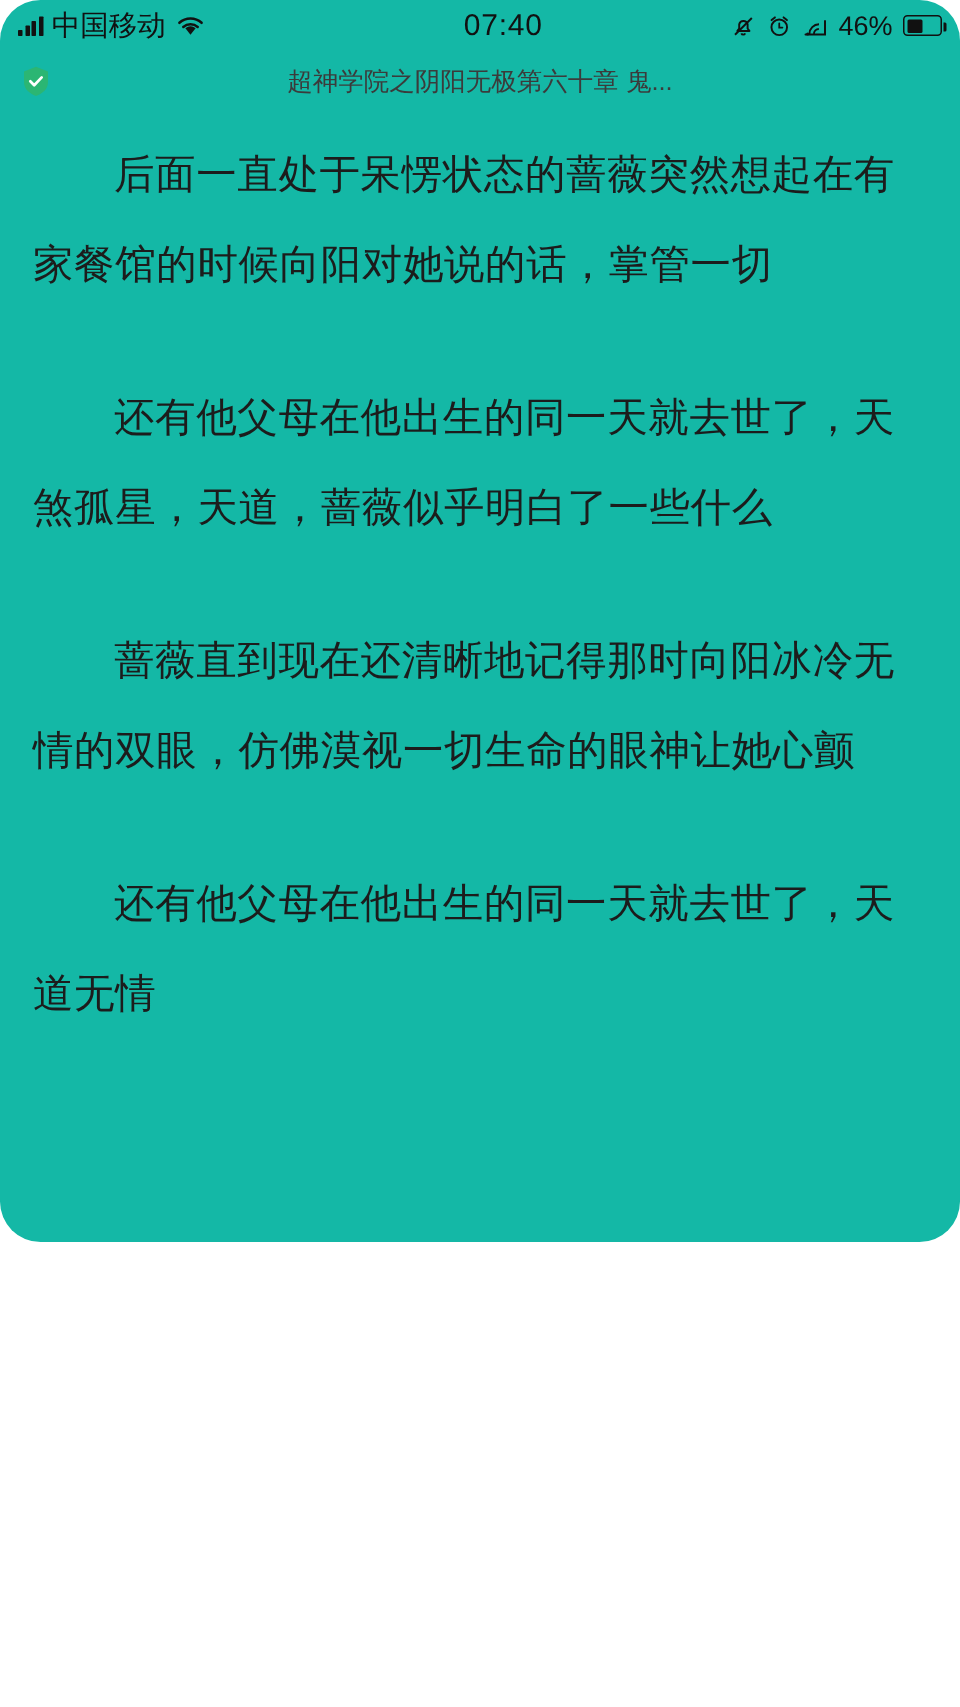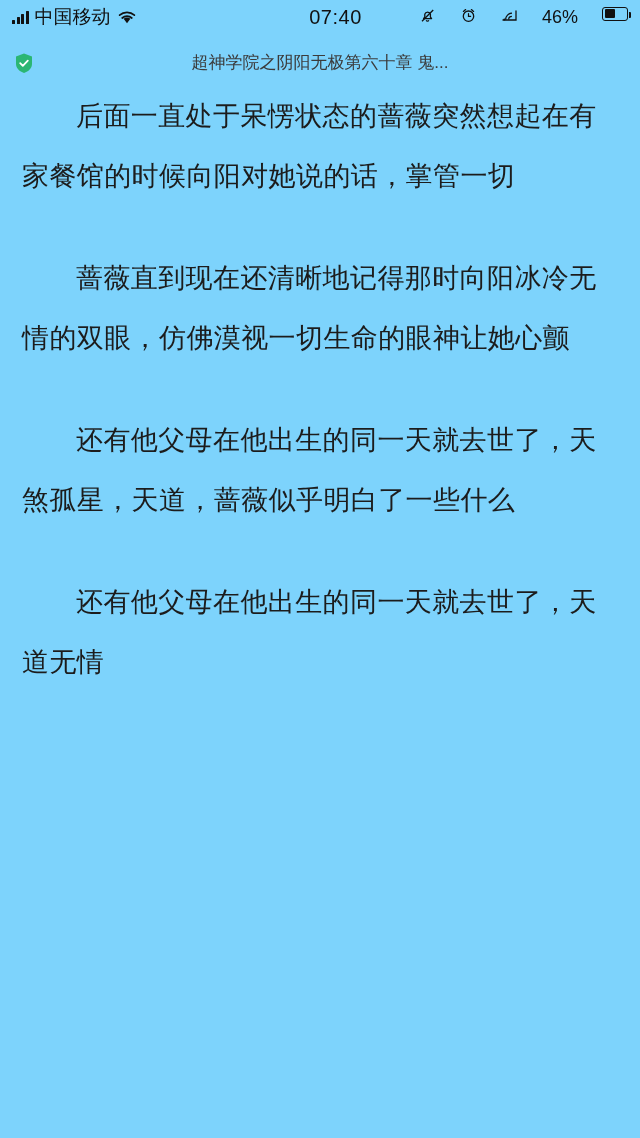--- a/index.html
+++ b/index.html
@@ -9,22 +9,23 @@
   body {
     width: 640px;
     height: 1138px;
     background: #ffffff;
     font-family: "Liberation Sans", sans-serif;
     overflow: hidden;
   }
   .screen {
     position: relative;
     width: 640px;
-    height: 1138px;
-    background: #7dd3fc;
+    height: 828px;
+    background: #14b8a6;
+    border-radius: 27px;
   }
 
   
   .statusbar {
     position: relative;
     height: 34px;
     display: flex;
     align-items: center;
     padding: 0 12px;
     color: #111111;
@@ -43,21 +44,22 @@
     right: 0;
     text-align: center;
     font-size: 20px;
     letter-spacing: 0.5px;
     pointer-events: none;
     padding-left: 31px;
   }
   .sb-right {
     margin-left: auto;
     display: flex;
-    gap: 24px;
+    align-items: center;
+    gap: 7px;
     flex: 0 0 auto;
     z-index: 2;
   }
   .carrier {
     font-size: 19px;
     white-space: nowrap;
   }
   .signal-bars {
     display: inline-flex;
     align-items: flex-end;
@@ -106,21 +108,21 @@
     width: 45%;
     background: #111;
     border-radius: 1px;
   }
 
   
   .titlebar {
     position: relative;
     height: 40px;
     display: flex;
-    align-items: flex-end;
+    align-items: center;
     padding: 0 14px;
     box-sizing: border-box;
   }
   .shield-icon {
     width: 20px;
     height: 22px;
     flex: 0 0 auto;
   }
   .title-text {
     position: absolute;
@@ -213,18 +215,18 @@
       <svg class="icon-svg" width="20" height="22" viewBox="0 0 20 22">
         <path d="M10 1.5 L18 4.6 v7.1 c0 4.8 -3.6 7.6 -8 9.3 -4.4 -1.7 -8 -4.5 -8 -9.3 V4.6 z" fill="#2bb673"></path>
         <path d="M6.2 11.2 l2.6 2.6 l5.0 -5.2" stroke="#ffffff" stroke-width="1.8" fill="none" stroke-linecap="round" stroke-linejoin="round"></path>
       </svg>
     </span>
     <span class="title-text">超神学院之阴阳无极第六十章 鬼...</span>
   </div>
 
   <div class="content">
     <p class="para">后面一直处于呆愣状态的蔷薇突然想起在有家餐馆的时候向阳对她说的话，掌管一切</p>
+    <p class="para">还有他父母在他出生的同一天就去世了，天煞孤星，天道，蔷薇似乎明白了一些什么</p>
     <p class="para">蔷薇直到现在还清晰地记得那时向阳冰冷无情的双眼，仿佛漠视一切生命的眼神让她心颤</p>
-    <p class="para">还有他父母在他出生的同一天就去世了，天煞孤星，天道，蔷薇似乎明白了一些什么</p>
     <p class="para">还有他父母在他出生的同一天就去世了，天道无情</p>
   </div>
 
 </div>
 
 </body></html>

